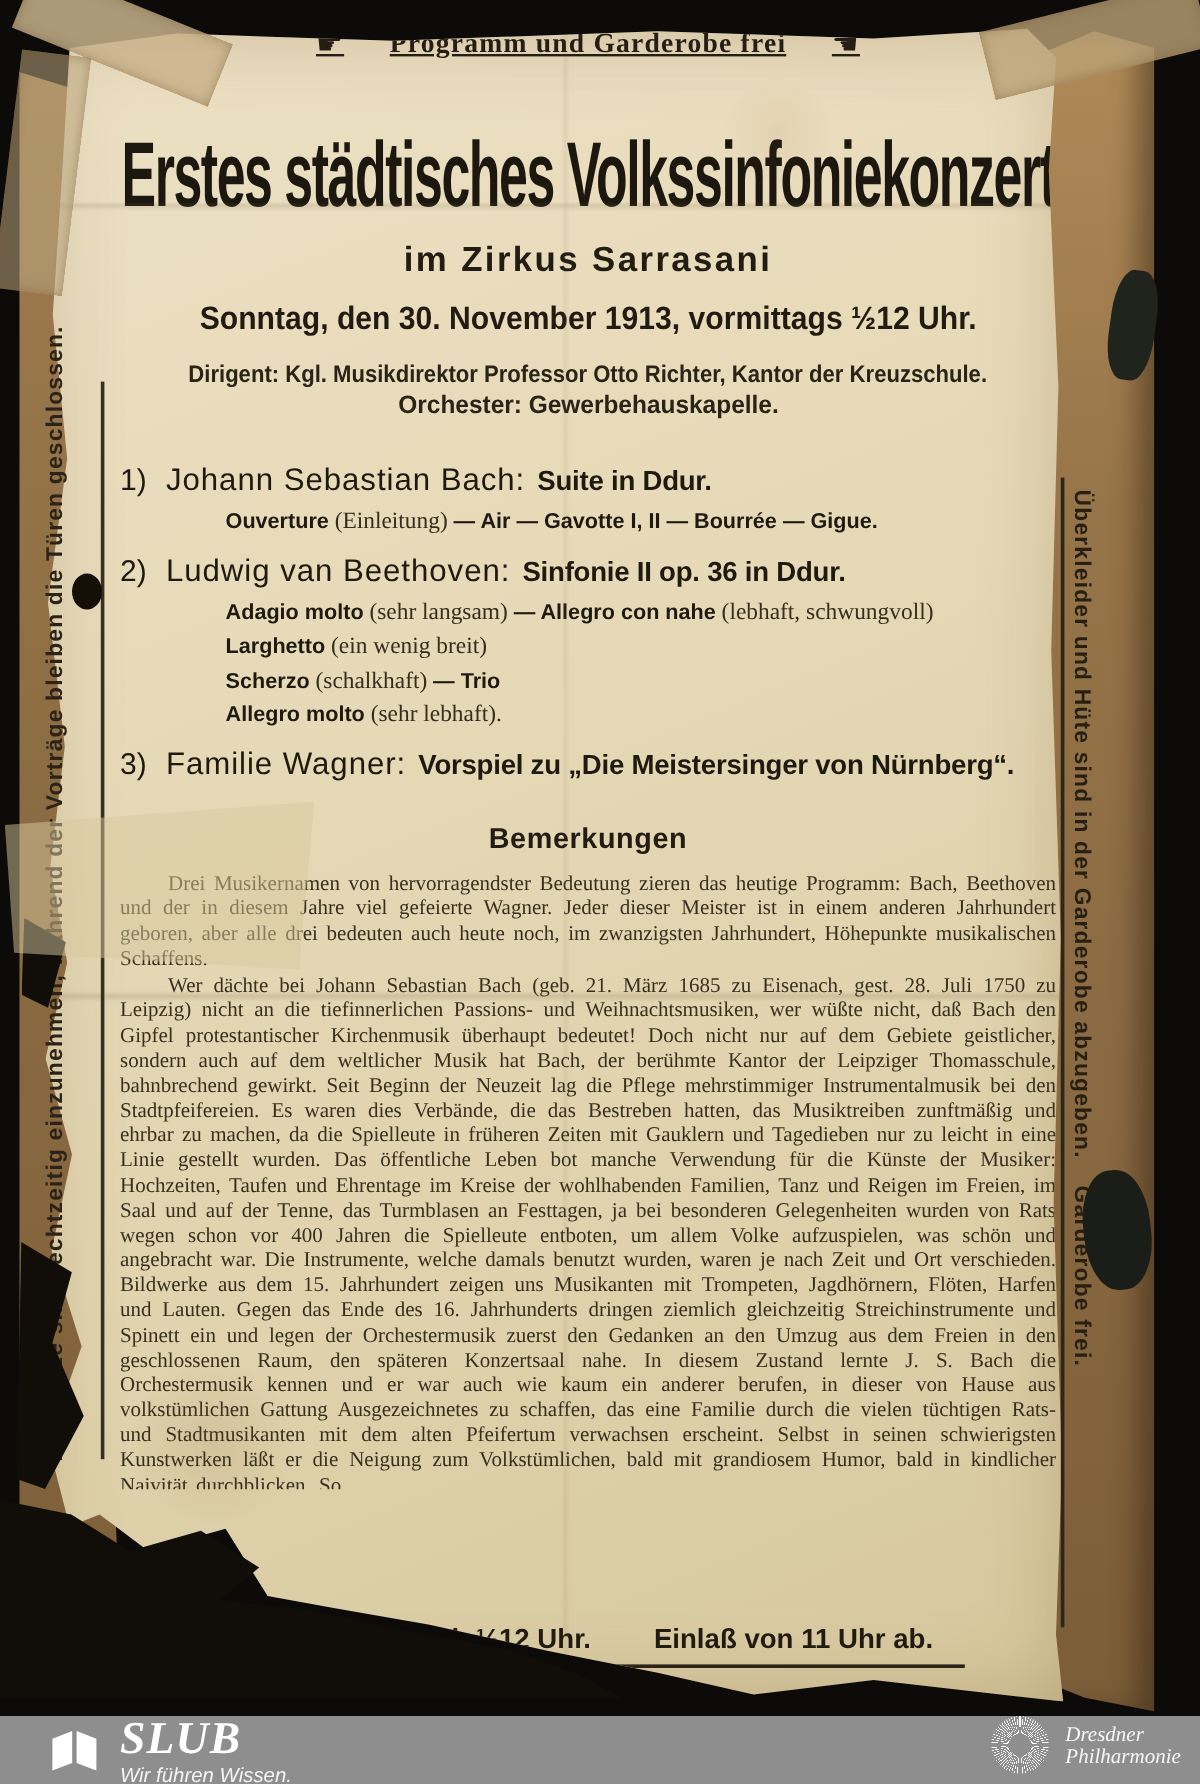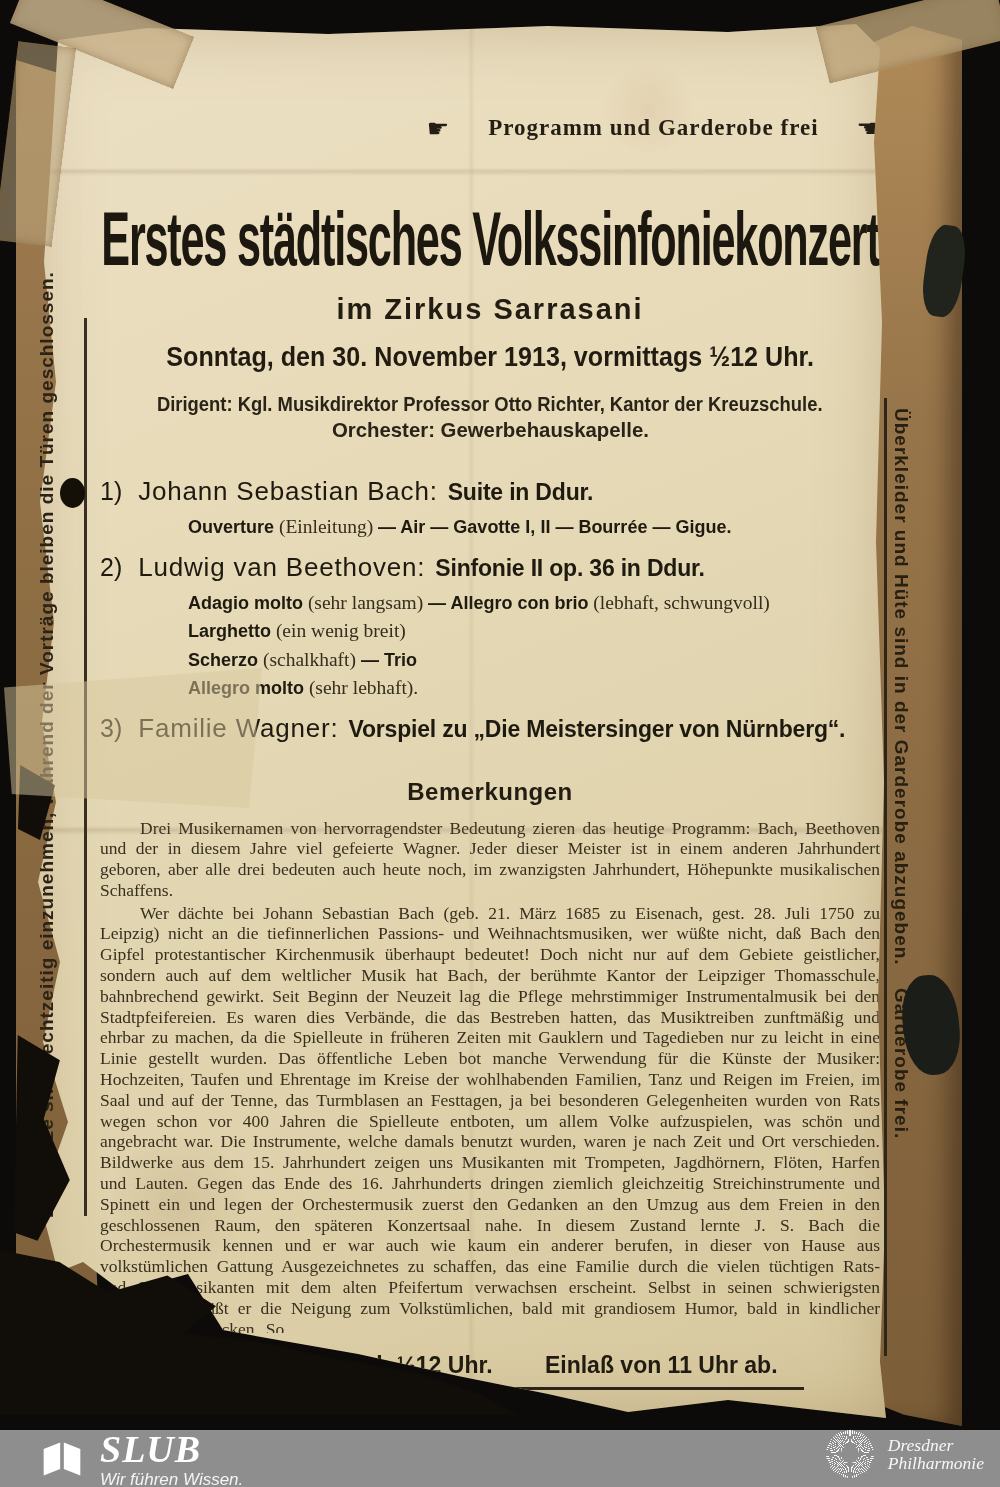--- a/index.html
+++ b/index.html
@@ -31,22 +31,22 @@
       linear-gradient(to bottom,transparent 804px,rgba(120,98,66,.3) 808px,transparent 813px),
       linear-gradient(to right,transparent 440px,rgba(120,98,66,.15) 443px,transparent 447px),
       radial-gradient(circle at 620px 88px,rgba(165,92,40,.14),transparent 46px),
       radial-gradient(circle at 150px 1180px,rgba(120,80,40,.18),transparent 70px);}
   .patch-overlay{position:absolute;left:4px;top:668px;width:258px;height:140px;z-index:6;
     background:rgba(216,199,158,.5);pointer-events:none;
     clip-path:polygon(0 14%,100% 0,95% 100%,3% 90%);}
 
   
   .sheet-content{position:absolute;left:72px;top:0;width:780px;height:1400px;}
-  .top-note{margin-top:92px;text-align:right;font-family:"Liberation Serif",serif;
-    font-weight:700;font-size:23px;letter-spacing:1px;color:#241e14;}
+  .top-note{text-align:center;font-family:"Liberation Serif",serif;
+    font-weight:700;font-size:23px;letter-spacing:1px;color:#241e14;text-decoration:underline;}
   .manicule{font-family:"DejaVu Sans",sans-serif;font-size:25px;vertical-align:-2px;}
   .manicule.left-of{margin-right:38px;}
   .manicule.right-of{margin-left:38px;}
 
   .title-row{height:86px;margin-top:52px;display:flex;justify-content:center;align-items:center;}
   .title-text{display:inline-block;white-space:nowrap;font-weight:700;font-size:54px;
     letter-spacing:-1.5px;color:#1c170f;transform:scale(.8,1.42);}
 
   .subtitle{margin-top:12px;text-align:center;font-weight:700;font-size:29px;
     letter-spacing:2px;color:#221c12;}
@@ -157,21 +157,21 @@
       <div class="program">
           <div class="program-item">
             <div class="program-head"><span class="num">1)</span><span class="composer">Johann Sebastian Bach:</span><span class="work">Suite in Ddur.</span></div>
             <div class="movements">
               <div class="movement"><span class="seg-b">Ouverture</span><span class="seg-r"> (Einleitung) </span><span class="seg-b">—  Air  —  Gavotte I, II  —  Bourrée  —  Gigue.</span></div>
             </div>
           </div>
           <div class="program-item">
             <div class="program-head"><span class="num">2)</span><span class="composer">Ludwig van Beethoven:</span><span class="work">Sinfonie II op. 36 in Ddur.</span></div>
             <div class="movements">
-              <div class="movement"><span class="seg-b">Adagio molto</span><span class="seg-r"> (sehr langsam) </span><span class="seg-b">— Allegro con brio</span><span class="seg-r"> (lebhaft, schwungvoll)</span></div>
+              <div class="movement"><span class="seg-b">Adagio molto</span><span class="seg-r"> (sehr langsam) </span><span class="seg-b">— Allegro con nahe</span><span class="seg-r"> (lebhaft, schwungvoll)</span></div>
               <div class="movement"><span class="seg-b">Larghetto</span><span class="seg-r"> (ein wenig breit)</span></div>
               <div class="movement"><span class="seg-b">Scherzo</span><span class="seg-r"> (schalkhaft) </span><span class="seg-b">— Trio</span></div>
               <div class="movement"><span class="seg-b">Allegro molto</span><span class="seg-r">  (sehr lebhaft).</span></div>
             </div>
           </div>
           <div class="program-item">
             <div class="program-head"><span class="num">3)</span><span class="composer">Familie Wagner:</span><span class="work">Vorspiel zu „Die Meistersinger von Nürnberg“.</span></div>
           </div>
         </div>
 

